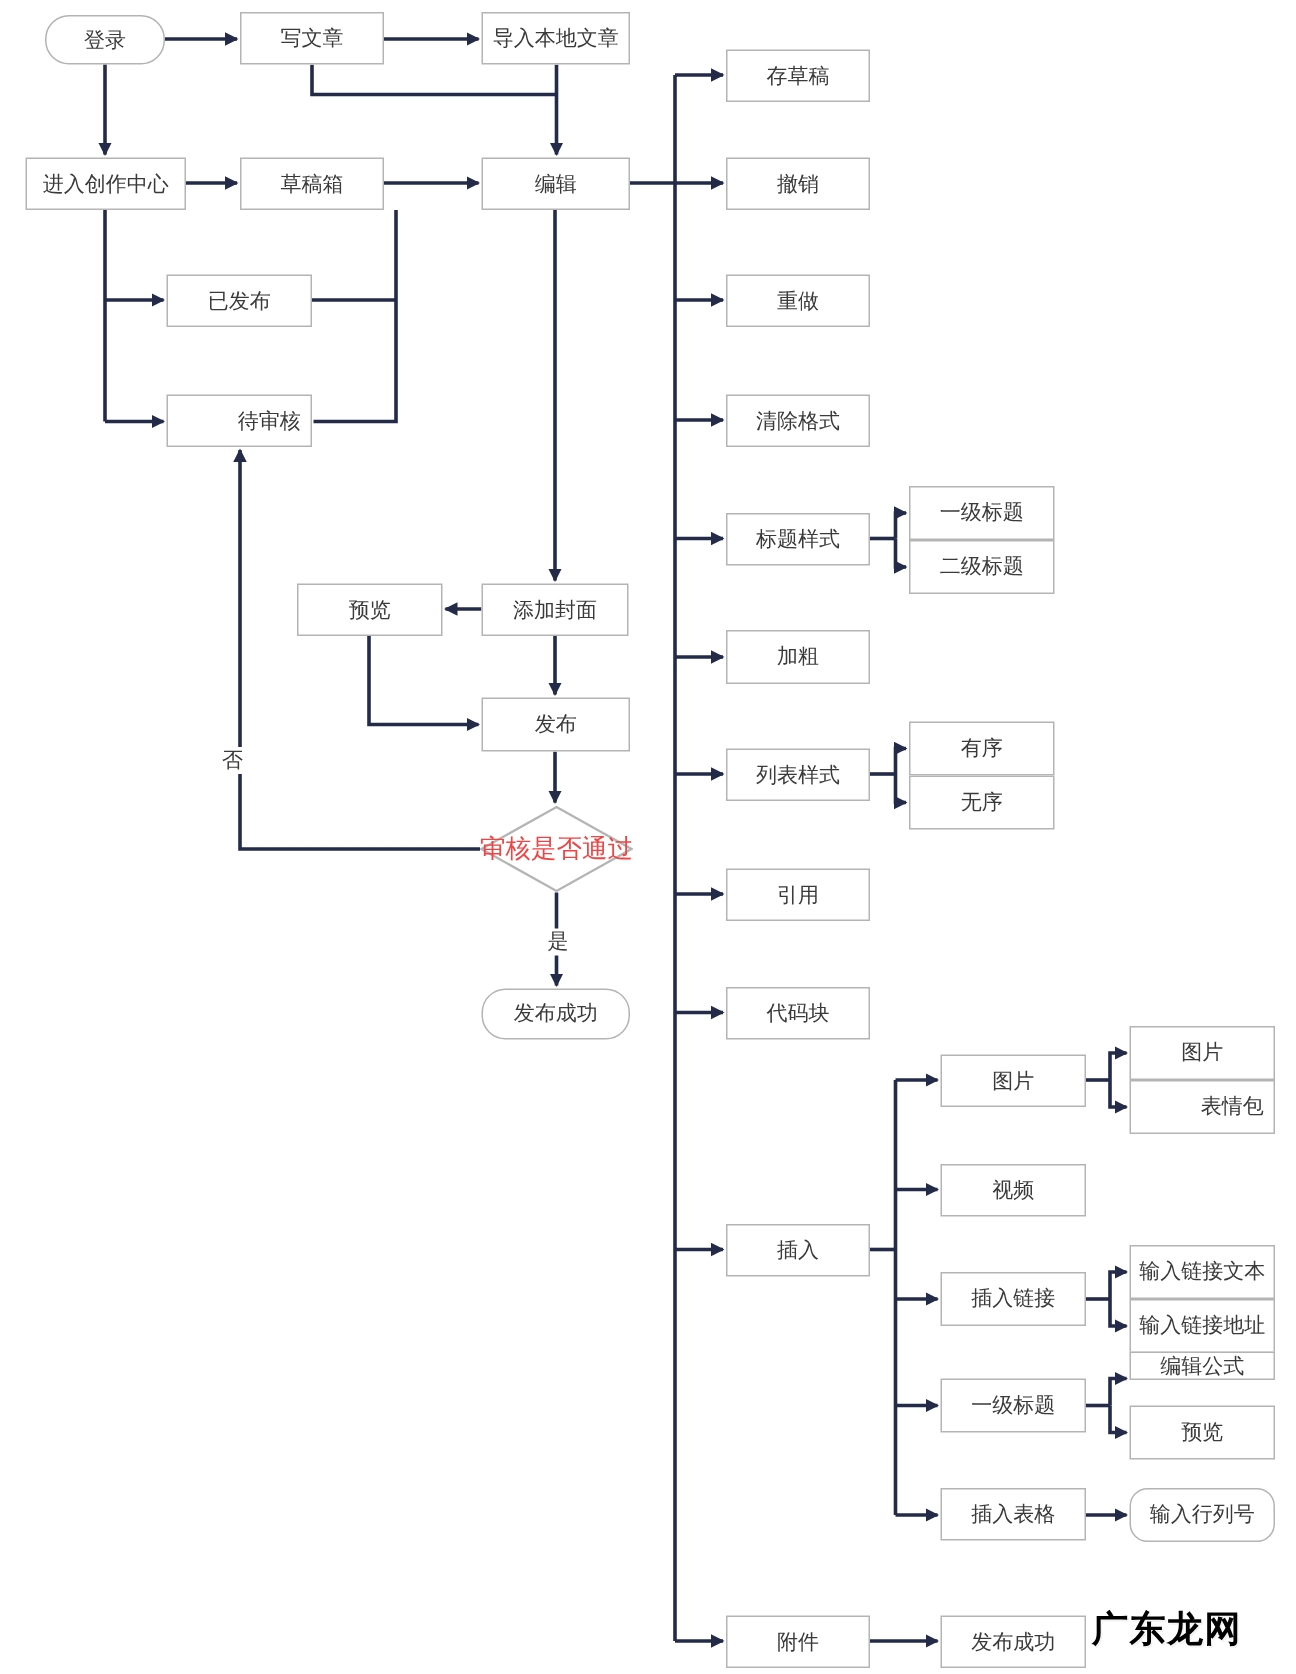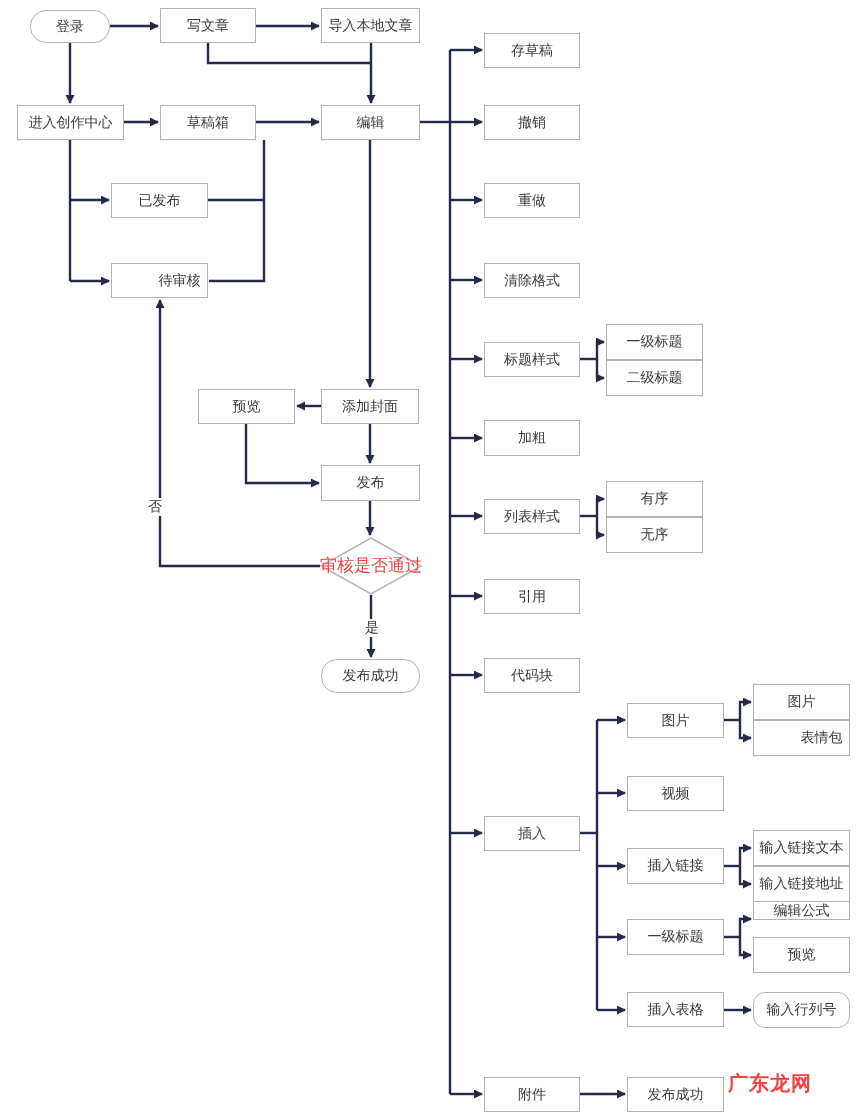--- a/index.html
+++ b/index.html
@@ -18,22 +18,22 @@
   }
   .node.rounded{border-radius:16px;}
   .node.diamond{border:none;background:transparent;}
   .node.diamond svg{position:absolute;left:0;top:0;}
   .node.diamond .dlabel{position:relative;z-index:1;font-size:17px;color:#ef4444;}
   .edge-label{
     position:absolute;z-index:3;background:#ffffff;color:#3a3a3a;
     font-size:14px;padding:0 2px;
   }
   .watermark{
-    position:absolute;z-index:4;font-weight:900;font-size:20px;
-    color:#ef4444;letter-spacing:1px;
+    position:absolute;z-index:4;font-weight:900;font-size:24px;
+    color:#000000;letter-spacing:1px;
     text-shadow:0 0 1px #ffffff, 1px 1px 0 #f2f2f2;
     font-family:Liberation Mono, monospace;
   }
 </style>
 </head>
 <body>
 
 <div id="canvas">
   <svg id="edges" width="864" height="1116" viewBox="0 0 864 1116">
     <defs>

